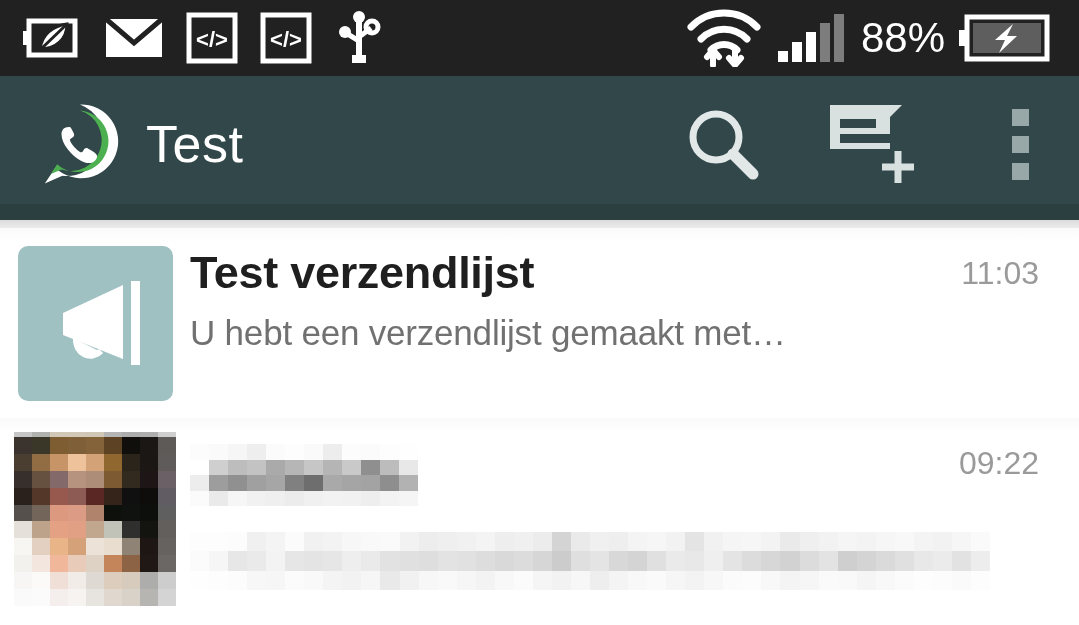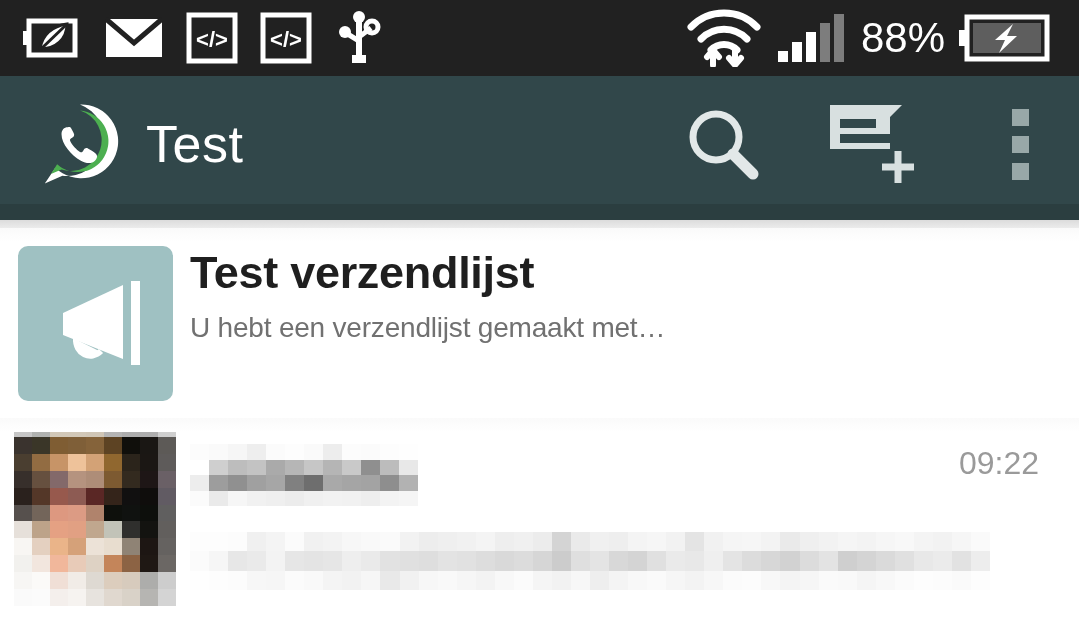--- a/index.html
+++ b/index.html
@@ -82,21 +82,21 @@
   .row-line1{ display:flex; align-items:flex-start; }
   .chat-title{
     font-size:45px; font-weight:700; color:#1f1f1f; line-height:1.12;
     letter-spacing:-0.3px; white-space:nowrap;
   }
   .chat-time{
     margin-left:auto; margin-right:40px; color:#9a9a9a; font-size:32px;
     line-height:1.6; white-space:nowrap;
   }
   .chat-msg{
-    margin-top:14px; font-size:28px; color:#717171; line-height:1.12;
+    margin-top:14px; font-size:35px; color:#717171; line-height:1.12;
     letter-spacing:-0.2px; white-space:nowrap; overflow:hidden;
   }
   
   .px-title{ margin-top:6px; width:228px; height:62px; display:grid;
     grid-template-columns:repeat(12,1fr); grid-template-rows:repeat(4,1fr); }
   .px-msg{ margin-top:26px; width:800px; height:58px; display:grid;
     grid-template-columns:repeat(42,1fr); grid-template-rows:repeat(3,1fr); }
   .px-title i,.px-msg i{ display:block; }
 
   .divider{
@@ -232,20 +232,21 @@
             <rect x="86" y="4" width="9" height="84" fill="#ffffff"></rect>
             <path d="M30 62 C30 76 44 82 54 74 L30 62 Z" fill="#ffffff"></path>
             <path d="M31 61 C30 77 46 84 56 74" fill="none" stroke="#ffffff" stroke-width="6"></path>
           </svg>
         </div>
       </div>
 
       <div class="row-body">
         <div class="row-line1">
           <span class="chat-title">Test verzendlijst</span>
+          <span class="chat-time">11:03</span>
         </div>
         <div class="chat-msg">U hebt een verzendlijst gemaakt met…</div>
       </div>
 
       <div class="divider div-1"></div>
     </div>
 
     <div class="row row-2">
       <div class="row-top-sheen"></div>
 

